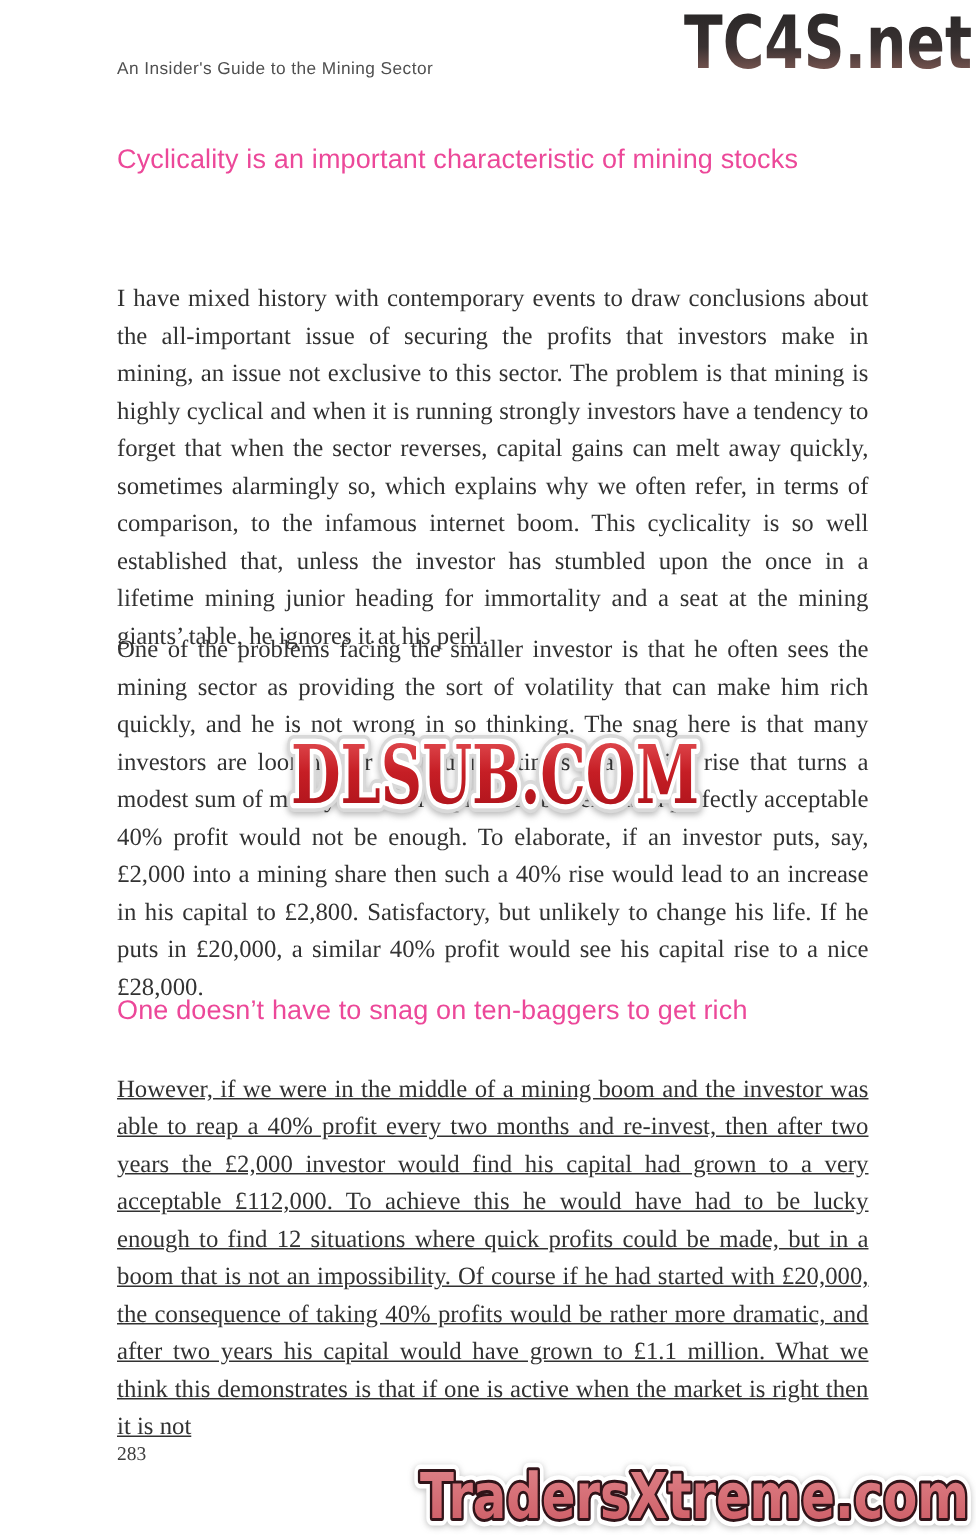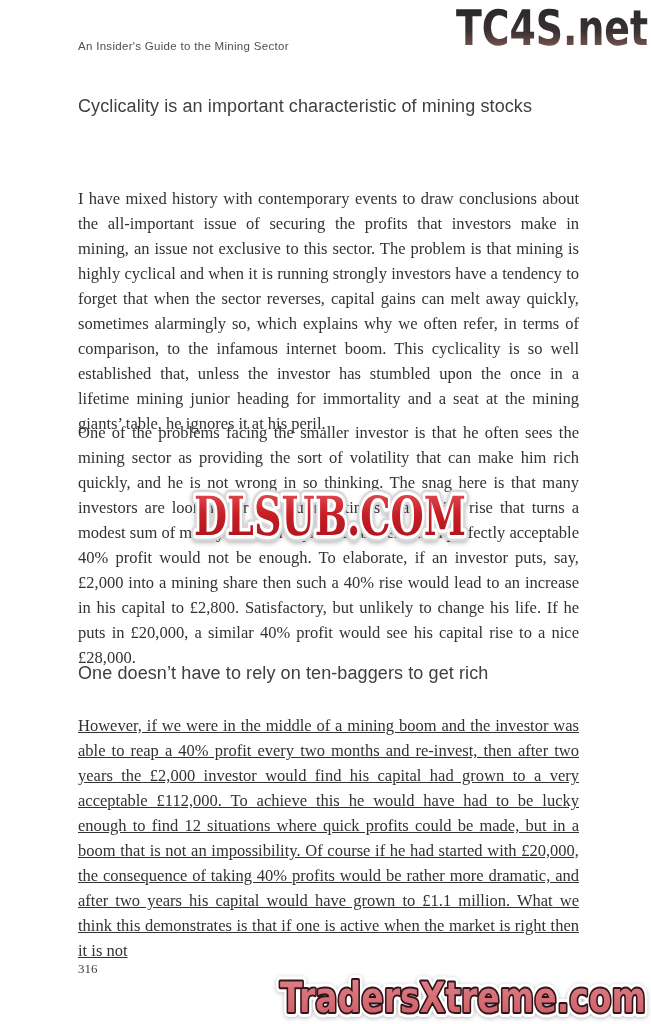--- a/index.html
+++ b/index.html
@@ -23,21 +23,21 @@
   }
   .heading {
     position: absolute;
     left: 78px;
     width: 520px;
     margin: 0;
     font-family: "Liberation Sans", sans-serif;
     font-weight: 400;
     font-size: 18px;
     letter-spacing: 0.1px;
-    color: #404040;
+    color: #ec4899;
   }
   .h1a { top: 96px; }
   .h2a { top: 663px; }
   .para {
     position: absolute;
     left: 78px;
     width: 501px;
     margin: 0;
     text-align: justify;
     font-family: "Liberation Serif", serif;
@@ -105,25 +105,25 @@
         <stop offset="0" stop-color="#ea5a5e"></stop>
         <stop offset="0.48" stop-color="#c61e25"></stop>
         <stop offset="1" stop-color="#a81119"></stop>
       </linearGradient>
     </defs>
     <text x="146" y="48" text-anchor="middle" font-family="DejaVu Serif, serif" font-weight="bold" font-size="54" textLength="272" lengthAdjust="spacingAndGlyphs" fill="none" stroke-linejoin="round" stroke-width="12" stroke="#d9d9d9">DLSUB.COM</text>
     <text x="146" y="48" text-anchor="middle" font-family="DejaVu Serif, serif" font-weight="bold" font-size="54" textLength="272" lengthAdjust="spacingAndGlyphs" fill="none" stroke-linejoin="round" stroke-width="7" stroke="#ffffff">DLSUB.COM</text>
     <text x="146" y="48" text-anchor="middle" font-family="DejaVu Serif, serif" font-weight="bold" font-size="54" textLength="272" lengthAdjust="spacingAndGlyphs" fill="url(#gradMid)">DLSUB.COM</text>
   </svg>
 
-  <h1 class="heading h2a">One doesn’t have to rely on ten-baggers to get rich</h1>
+  <h1 class="heading h2a">One doesn’t have to snag on ten-baggers to get rich</h1>
 
   <p class="para p3">However, if we were in the middle of a mining boom and the investor was able to reap a 40% profit every two months and re-invest, then after two years the £2,000 investor would find his capital had grown to a very acceptable £112,000. To achieve this he would have had to be lucky enough to find 12 situations where quick profits could be made, but in a boom that is not an impossibility. Of course if he had started with £20,000, the consequence of taking 40% profits would be rather more dramatic, and after two years his capital would have grown to £1.1 million. What we think this demonstrates is that if one is active when the market is right then it is not</p>
 
-  <div class="page-number">316</div>
+  <div class="page-number">283</div>
 
   <svg class="wm-bottom" width="378" height="52" viewBox="0 0 378 52">
     <defs>
       <linearGradient id="gradBot" x1="0" y1="0" x2="0" y2="1">
         <stop offset="0" stop-color="#e0848a"></stop>
         <stop offset="1" stop-color="#cc5a63"></stop>
       </linearGradient>
     </defs>
     <text x="374" y="42" text-anchor="end" font-family="DejaVu Sans, sans-serif" font-weight="bold" font-size="42" textLength="366" lengthAdjust="spacingAndGlyphs" fill="none" stroke-linejoin="round" stroke-width="10" stroke="#ffffff">TradersXtreme.com</text>
     <text x="374" y="42" text-anchor="end" font-family="DejaVu Sans, sans-serif" font-weight="bold" font-size="42" textLength="366" lengthAdjust="spacingAndGlyphs" fill="url(#gradBot)" stroke-linejoin="round" stroke-width="4" paint-order="stroke" stroke="#311419">TradersXtreme.com</text>

